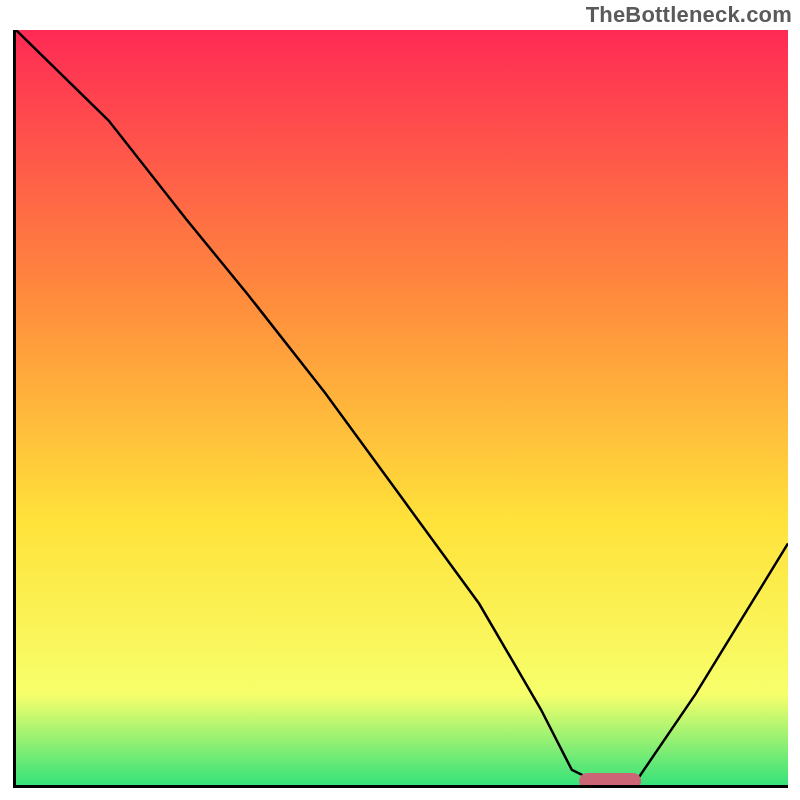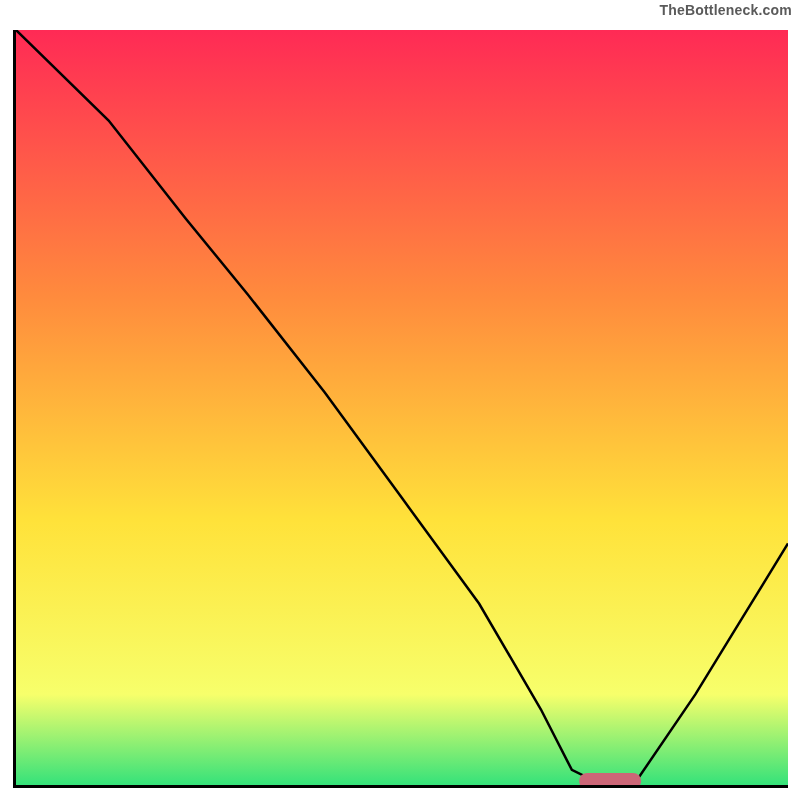--- a/index.html
+++ b/index.html
@@ -8,21 +8,21 @@
     width: 800px;
     height: 800px;
     background: #ffffff;
     font-family: Arial, Helvetica, sans-serif;
     overflow: hidden;
   }
   .watermark {
     position: absolute;
     top: 2px;
     right: 8px;
-    font-size: 14px;
+    font-size: 22px;
     font-weight: 600;
     color: #5a5a5a;
     letter-spacing: 0.2px;
   }
   .plot-area {
     position: absolute;
     left: 13px;
     top: 30px;
     width: 775px;
     height: 758px;

